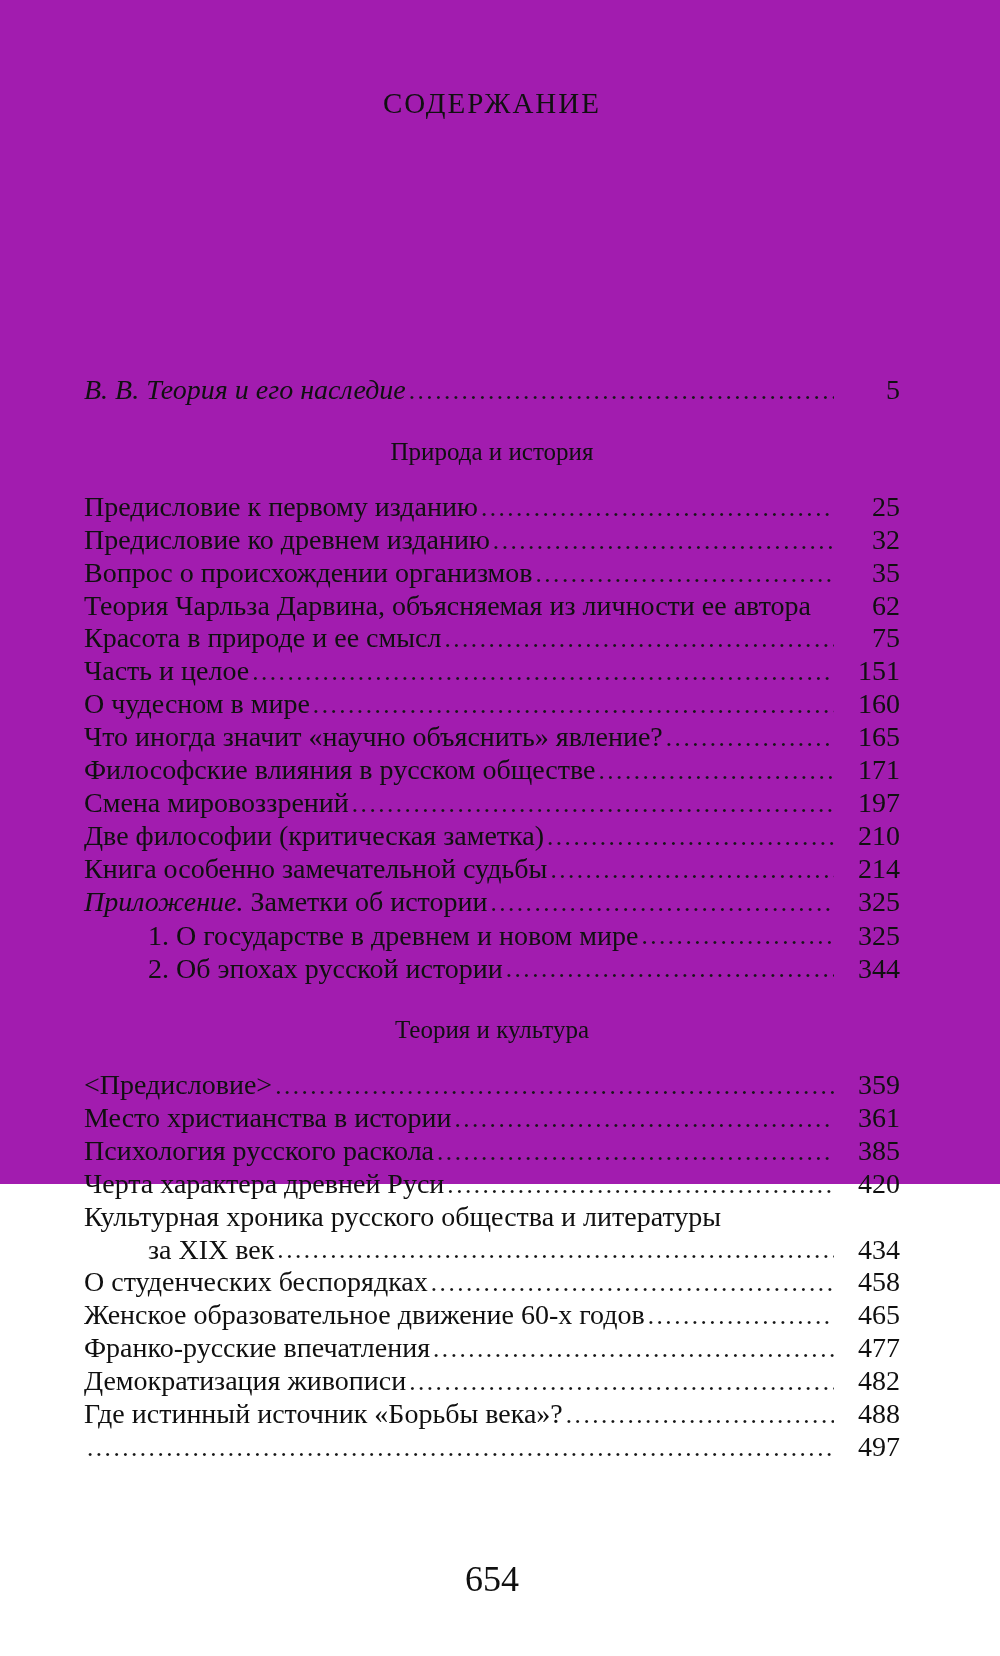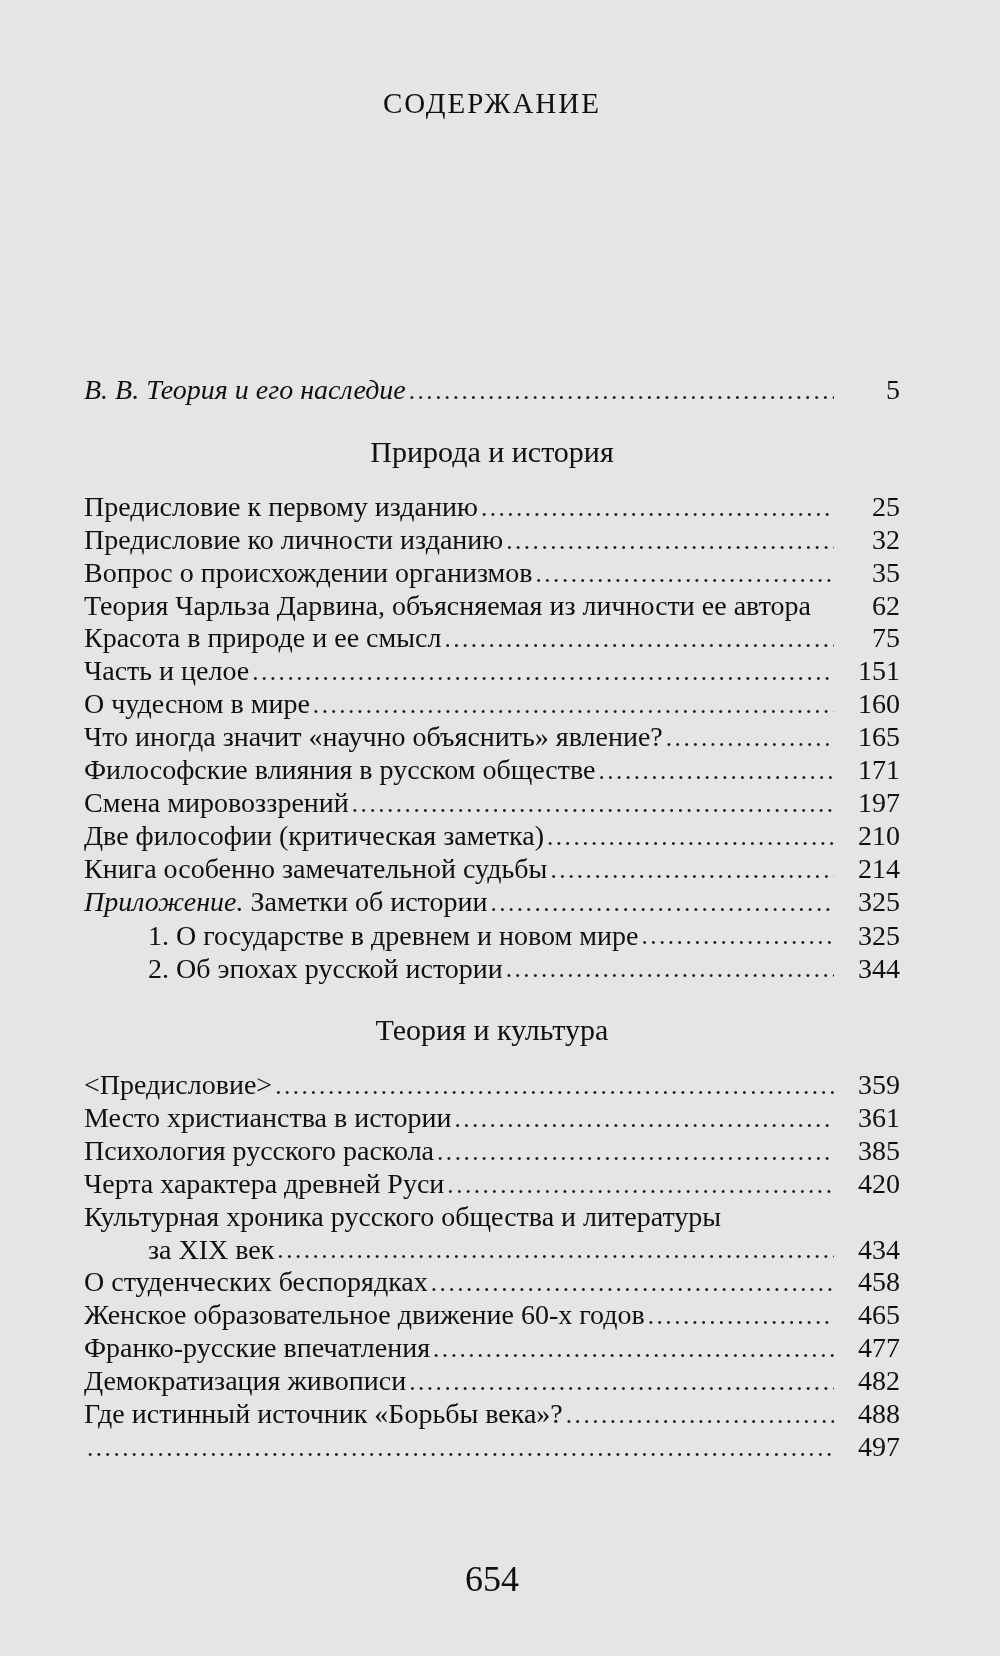--- a/index.html
+++ b/index.html
@@ -11,22 +11,22 @@
     width: 1000px;
     height: 1656px;
     position: relative;
     overflow: hidden;
     font-family: "Liberation Serif", "DejaVu Serif", serif;
     color: #101010;
   }
   .page {
     position: relative;
     width: 1000px;
-    height: 1656px;
-    background: #e5e5e5;
+    height: 1184px;
+    background: #a21caf;
   }
   .doc-title {
     margin: 0;
     padding-top: 86px;
     width: 816px;
     margin-left: 84px;
     text-align: center;
     font-size: 29px;
     font-weight: normal;
     letter-spacing: 2px;
@@ -76,21 +76,21 @@
   }
   .page-num {
     min-width: 58px;
     text-align: right;
     white-space: nowrap;
     padding-left: 8px;
   }
   .section-heading {
     margin: 26px 0 20px 0;
     text-align: center;
-    font-size: 30px;
+    font-size: 25px;
     font-weight: normal;
     line-height: 38px;
   }
   .footer {
     position: absolute;
     top: 1558px;
     left: 84px;
     width: 816px;
     text-align: center;
     font-size: 36px;
@@ -108,21 +108,21 @@
         <span class="page-num">5</span>
       </div>
       <div class="toc-section">
         <h2 class="section-heading">Природа и история</h2>
         <div class="toc-row">
           <span class="entry-title">Предисловие к первому изданию</span>
           <span class="dots"></span>
           <span class="page-num">25</span>
         </div>
         <div class="toc-row">
-          <span class="entry-title">Предисловие ко личности изданию</span>
+          <span class="entry-title">Предисловие ко древнем изданию</span>
           <span class="dots"></span>
           <span class="page-num">32</span>
         </div>
         <div class="toc-row">
           <span class="entry-title">Вопрос о происхождении организмов</span>
           <span class="dots"></span>
           <span class="page-num">35</span>
         </div>
         <div class="toc-row">
           <span class="entry-title">Теория Чарльза Дарвина, объясняемая из личности ее автора</span>

